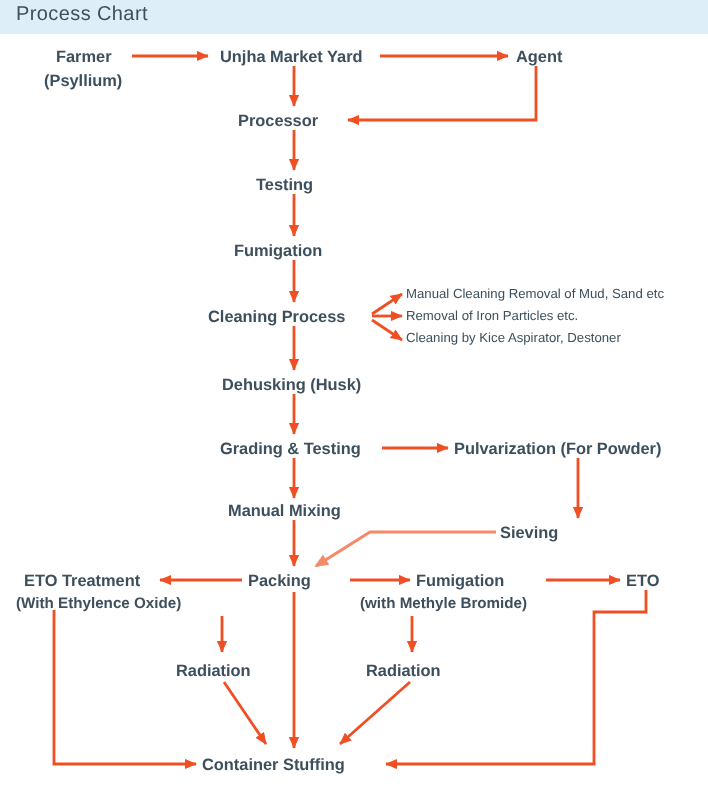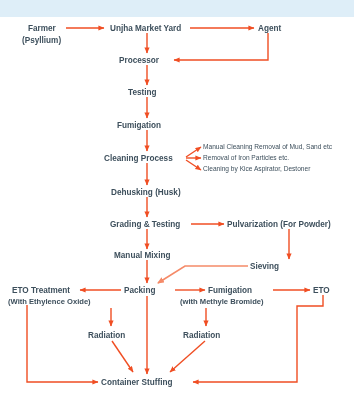--- a/index.html
+++ b/index.html
@@ -67,20 +67,21 @@
     stroke-width: 1.6;
     fill: none;
   }
 </style>
 </head>
 <body>
 
 <div id="chart-root">
 
   <div class="header-band"></div>
+  <div class="header-title">Process Chart</div>
 
   <svg class="flow" viewBox="0 0 354 400">
     <defs>
       <marker id="ah" markerWidth="7" markerHeight="7" refX="5.6" refY="2.6" orient="auto" markerUnits="userSpaceOnUse">
         <path d="M0,0 L6,2.6 L0,5.2 Z" fill="#f04e23"></path>
       </marker>
       <marker id="ahl" markerWidth="8" markerHeight="8" refX="6" refY="3" orient="auto" markerUnits="userSpaceOnUse">
         <path d="M0,0 L7,3 L0,6 Z" fill="#f58a68"></path>
       </marker>
     </defs>

